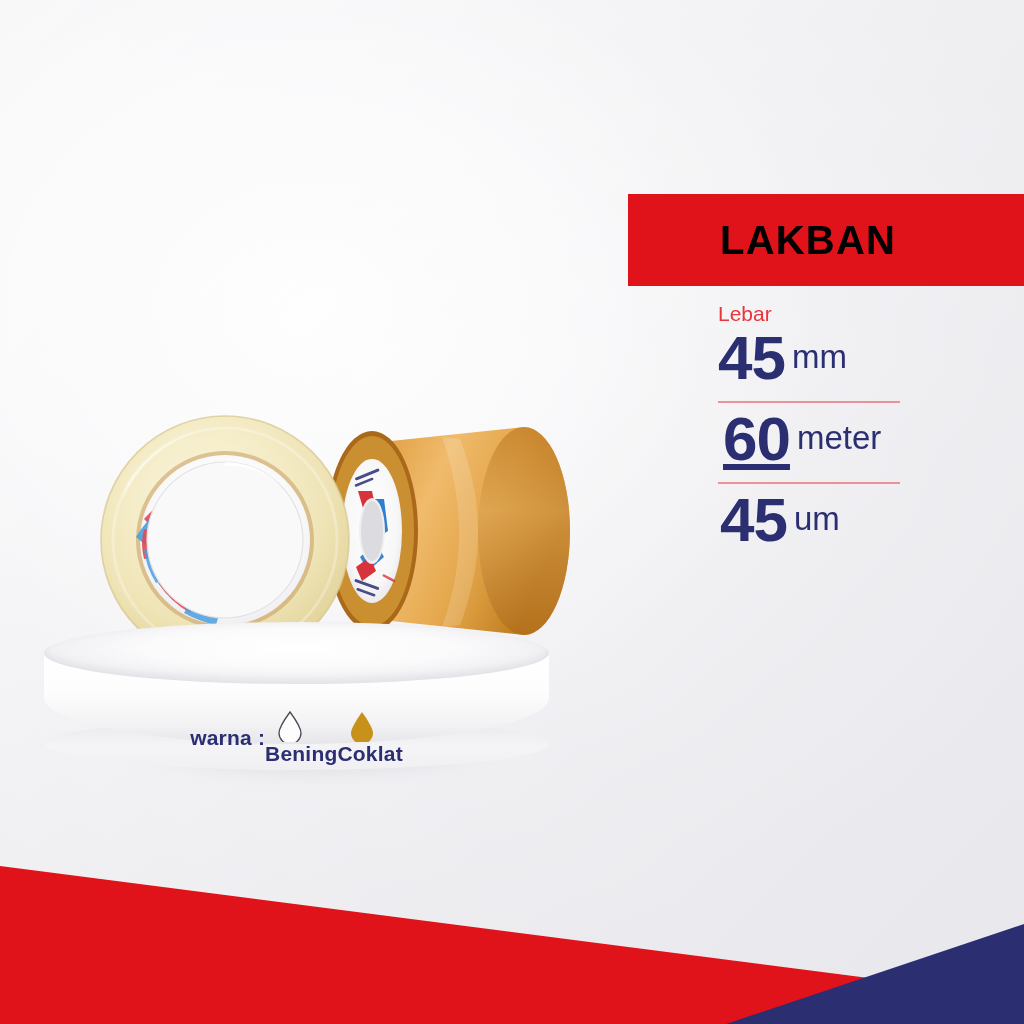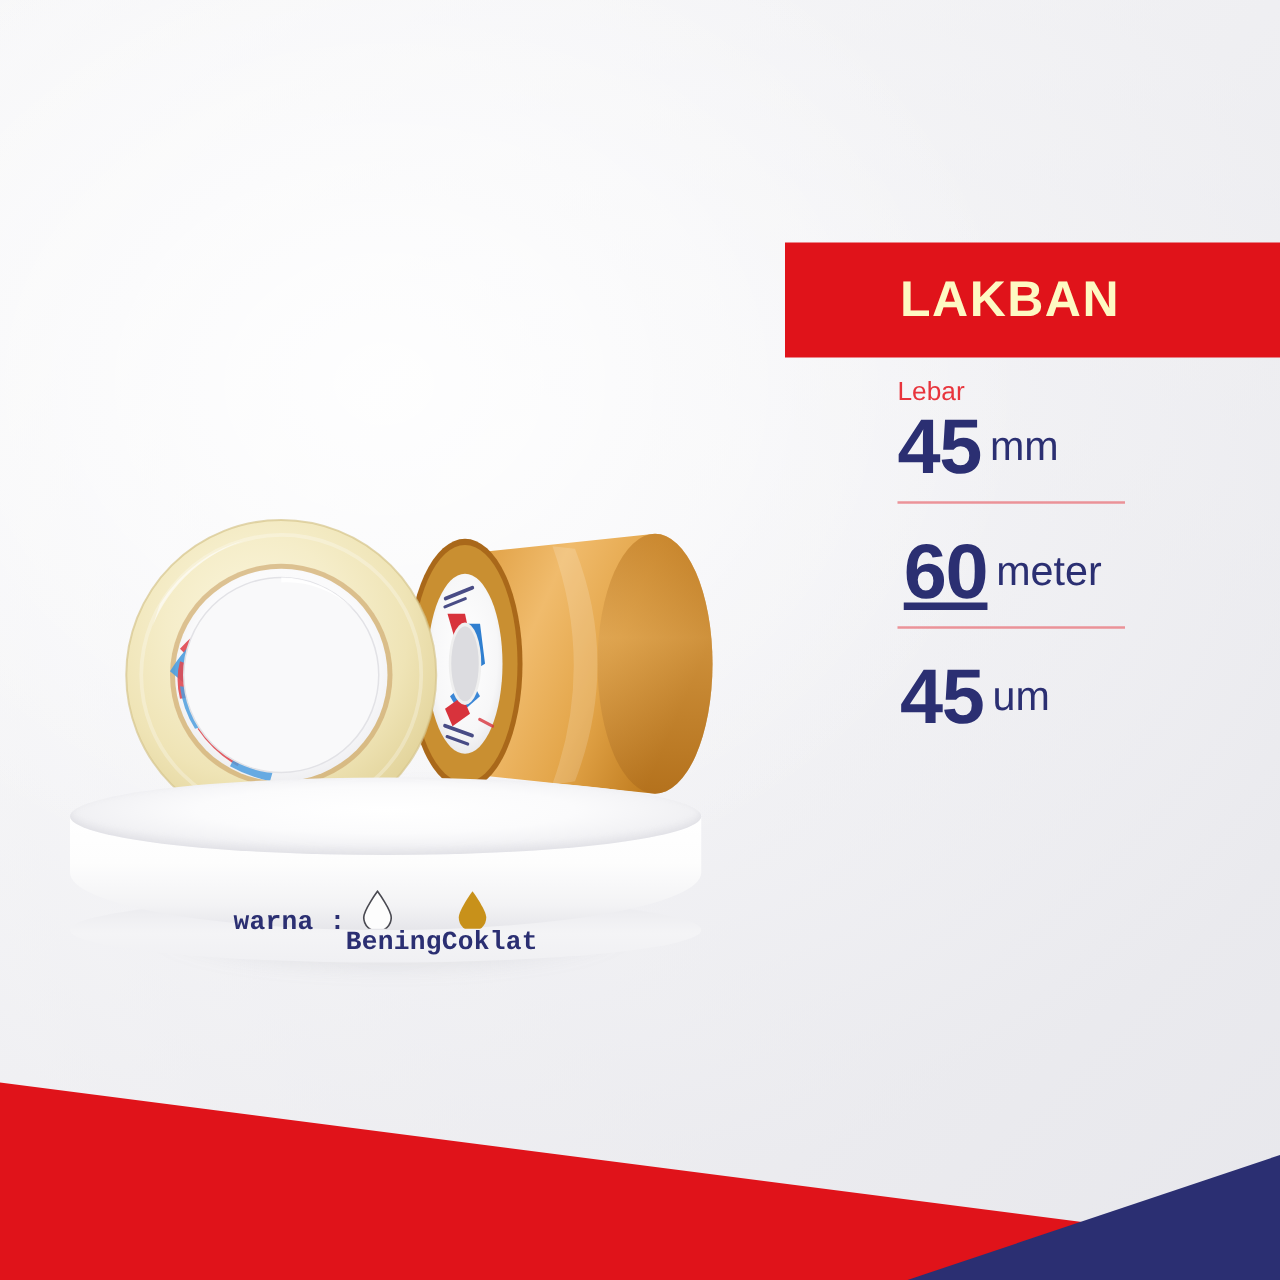--- a/index.html
+++ b/index.html
@@ -26,28 +26,28 @@
   .logo{position:absolute;left:62px;top:52px;width:180px;height:94px;}
   .logo svg{display:block;}
 
   
   .banner{
     position:absolute;left:628px;top:194px;width:396px;height:92px;
     background:#e0131a;
     display:flex;align-items:center;
   }
   .banner-title{
-    color:#fef9c3;font-size:40px;font-weight:bold;letter-spacing:1.2px;
+    color:#000000;font-size:40px;font-weight:bold;letter-spacing:1.2px;
     margin-left:92px;line-height:1;
     font-family:"Liberation Sans", sans-serif;
   }
 
   
   .specs{position:absolute;left:718px;top:302px;width:250px;}
-  .spec{position:relative;margin-bottom:24px;}
+  .spec{position:relative;margin-bottom:5px;}
   .spec-label{
     color:#e8343c;font-size:21px;font-weight:normal;line-height:1.1;
     margin-bottom:2px;
   }
   .spec-value-row{display:flex;align-items:center;}
   .spec-number{
     color:#2b2f72;font-size:62px;font-weight:bold;line-height:1;
     letter-spacing:-1px;
   }
   .spec-unit{
@@ -60,21 +60,21 @@
   .spec.pad2 .spec-number{margin-left:5px;text-decoration:underline;}
   .spec.pad3 .spec-number{margin-left:2px;}
 
   
   .podium-shadow{
     position:absolute;left:40px;top:700px;width:545px;height:96px;
     background:radial-gradient(ellipse 50% 50% at 50% 50%, rgba(120,122,132,.22) 0%, rgba(120,122,132,0) 72%);
     filter:blur(6px);
   }
   .podium{
-    position:absolute;left:56px;top:622px;width:505px;height:134px;font-family:Liberation Mono, monospace;
+    position:absolute;left:44px;top:622px;width:505px;height:134px;
   }
   .podium-body{
     position:absolute;left:0;top:30px;width:505px;height:92px;
     background:linear-gradient(180deg,#ffffff 0%,#fdfdfd 42%,#f3f3f5 78%,#e6e6ea 100%);
     border-radius:0 0 252px 252px / 0 0 46px 46px;
   }
   .podium-top{
     position:absolute;left:0;top:0px;width:505px;height:62px;
     background:radial-gradient(ellipse 50% 50% at 50% 42%, #ffffff 0%, #fbfbfc 60%, #f0f0f3 100%);
     border-radius:50%;

